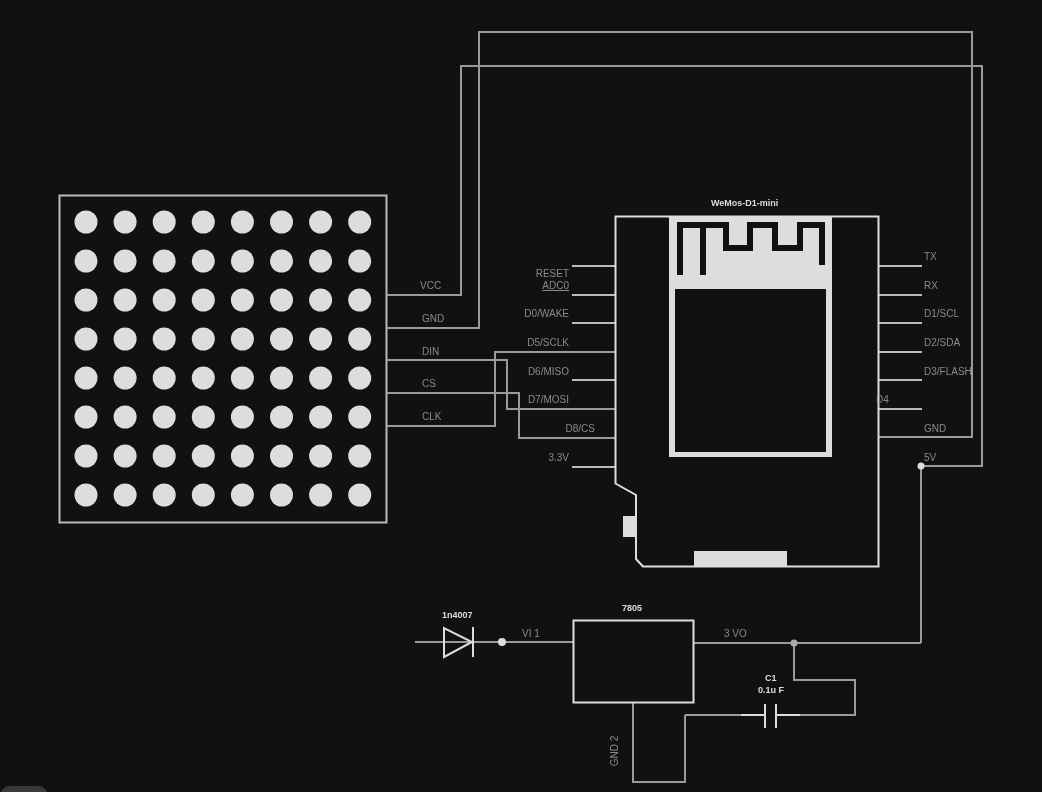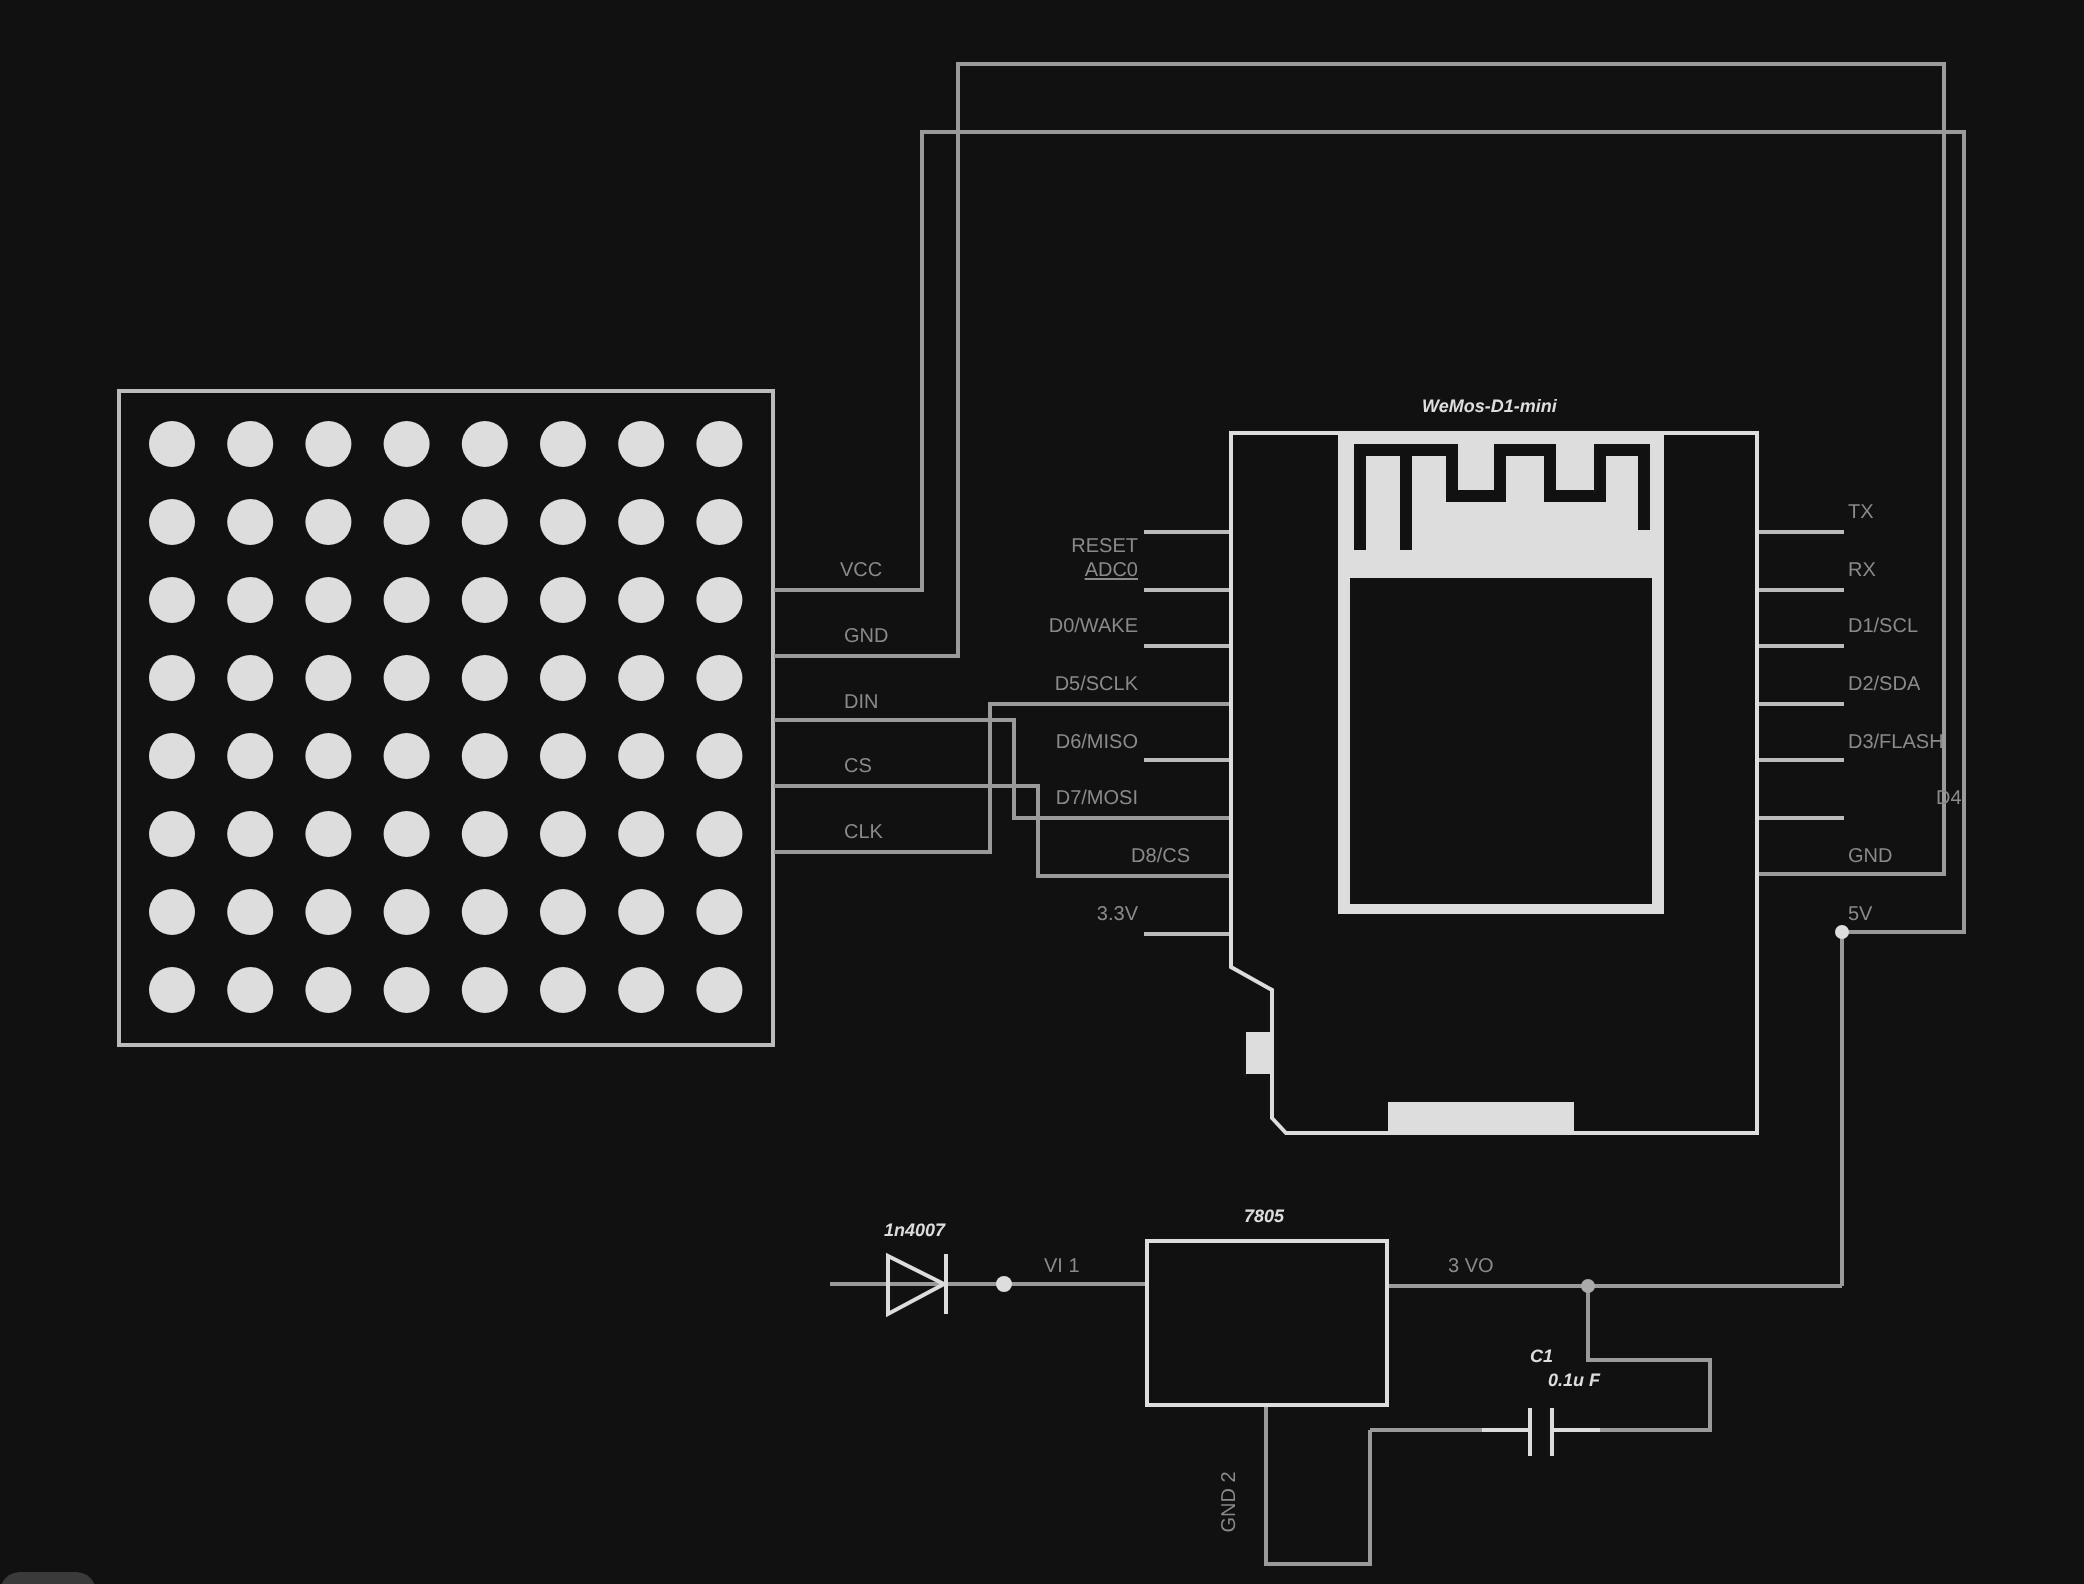--- a/index.html
+++ b/index.html
@@ -1,20 +1,20 @@
 <!DOCTYPE html>
 <html><head>
 <meta charset="utf-8">
 <style>
   html, body { margin:0; padding:0; background:#111111; }
   body { width:1042px; height:792px; overflow:hidden; position:relative; font-family:"Liberation Sans", sans-serif; }
   svg { position:absolute; left:0; top:0; }
   .lbl { position:absolute; font-size:10px; color:#8a8a8a; white-space:nowrap; line-height:12px; font-family:"Liberation Sans", sans-serif; }
   .lbl.r { text-align:right; }
-  .title { position:absolute; font-size:9px; font-weight:bold; color:#dddddd; white-space:nowrap; font-family:"Liberation Sans", sans-serif;font-style:italic; }
+  .title { position:absolute; font-size:9px; font-weight:bold; color:#dddddd; white-space:nowrap; font-family:"Liberation Sans", sans-serif; }
   .corner { position:absolute; left:0; top:786px; width:48px; height:10px; background:#3a3a3a; border-radius:10px 10px 0 0; }
 </style>
 </head>
 <body>
 
 <svg width="1042" height="792">
 
   <rect x="59.5" y="195.5" width="327" height="327" fill="none" stroke="#bbbbbb" stroke-width="2"></rect>
   <g id="dots">
       <circle cx="86" cy="222" r="11.5" fill="#dddddd"></circle>
@@ -167,25 +167,25 @@
 <div class="lbl r" style="right:473px;top:366px;padding-left:42px;">D6/MISO</div>
 <div class="lbl r" style="right:473px;top:394px;">D7/MOSI</div>
 <div class="lbl r" style="right:447px;top:423px;">D8/CS</div>
 <div class="lbl r" style="right:473px;top:452px;">3.3V</div>
 
 <div class="lbl" style="left:924px;top:251px;">TX</div>
 <div class="lbl" style="left:924px;top:280px;">RX</div>
 <div class="lbl" style="left:924px;top:308px;">D1/SCL</div>
 <div class="lbl" style="left:924px;top:337px;">D2/SDA</div>
 <div class="lbl" style="left:924px;top:366px;">D3/FLASH</div>
-<div class="lbl" style="left:968px;top:394px;">D4</div>
+<div class="lbl" style="left:876px;top:394px;">D4</div>
 <div class="lbl" style="left:924px;top:423px;">GND</div>
 <div class="lbl" style="left:924px;top:452px;">5V</div>
 
 <div class="title" style="left:442px;top:610px;">1n4007</div>
 <div class="title" style="left:622px;top:603px;">7805</div>
 <div class="lbl" style="left:522px;top:628px;">VI  1</div>
 <div class="lbl" style="left:724px;top:628px;">3  VO</div>
 <div class="lbl" style="left:600px;top:745px;transform:rotate(-90deg);transform-origin:center;">GND  2</div>
 <div class="title" style="left:765px;top:673px;">C1</div>
-<div class="title" style="left:758px;top:685px;font-weight:bold;margin-left:16px;">0.1u F</div>
+<div class="title" style="left:758px;top:685px;font-weight:bold;">0.1u F</div>
 
 <div class="corner"></div>
 
 </body></html>

